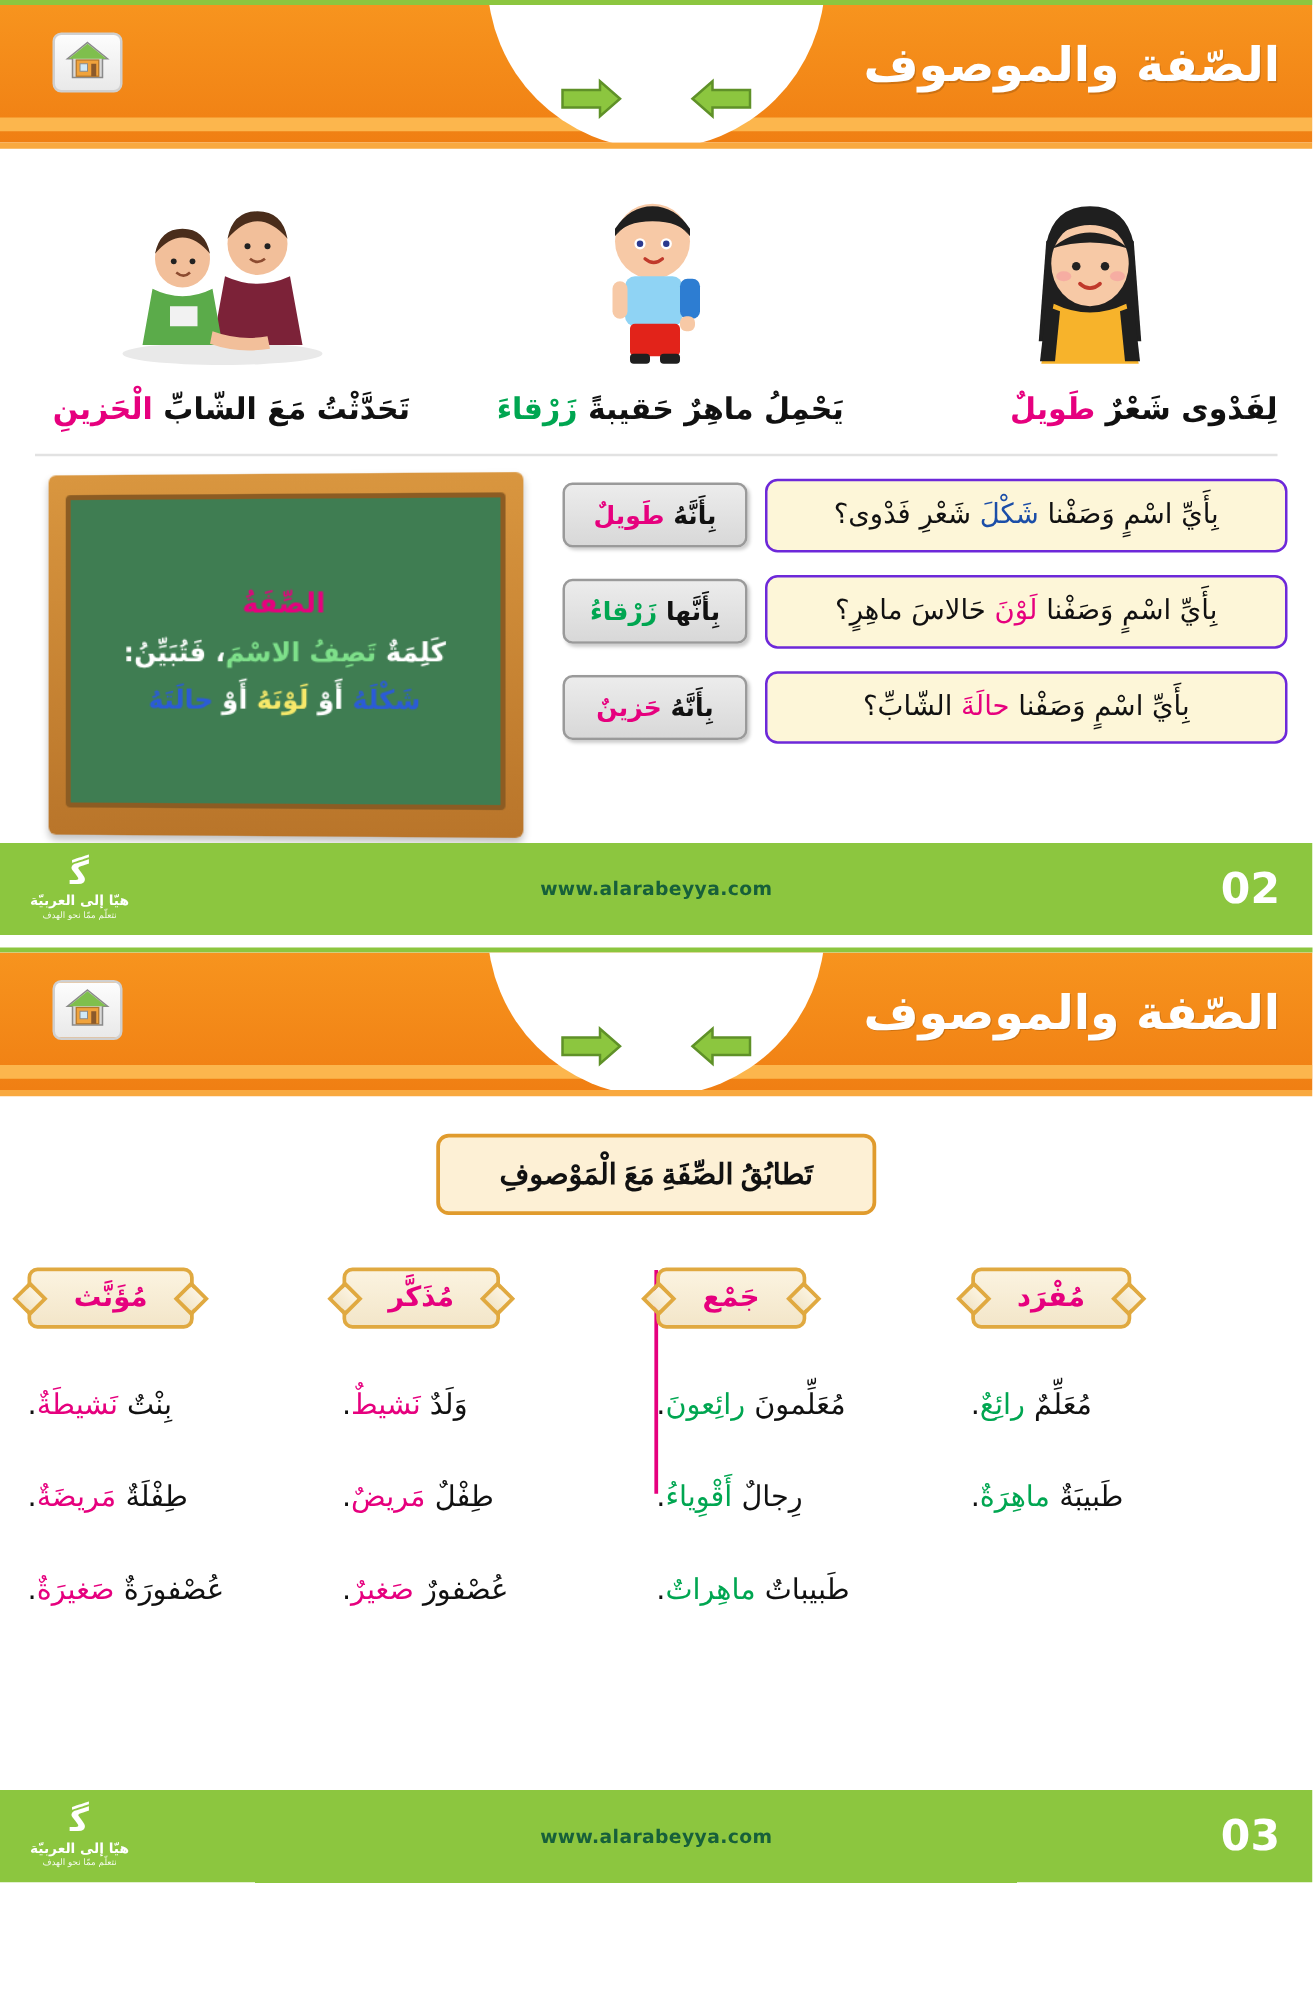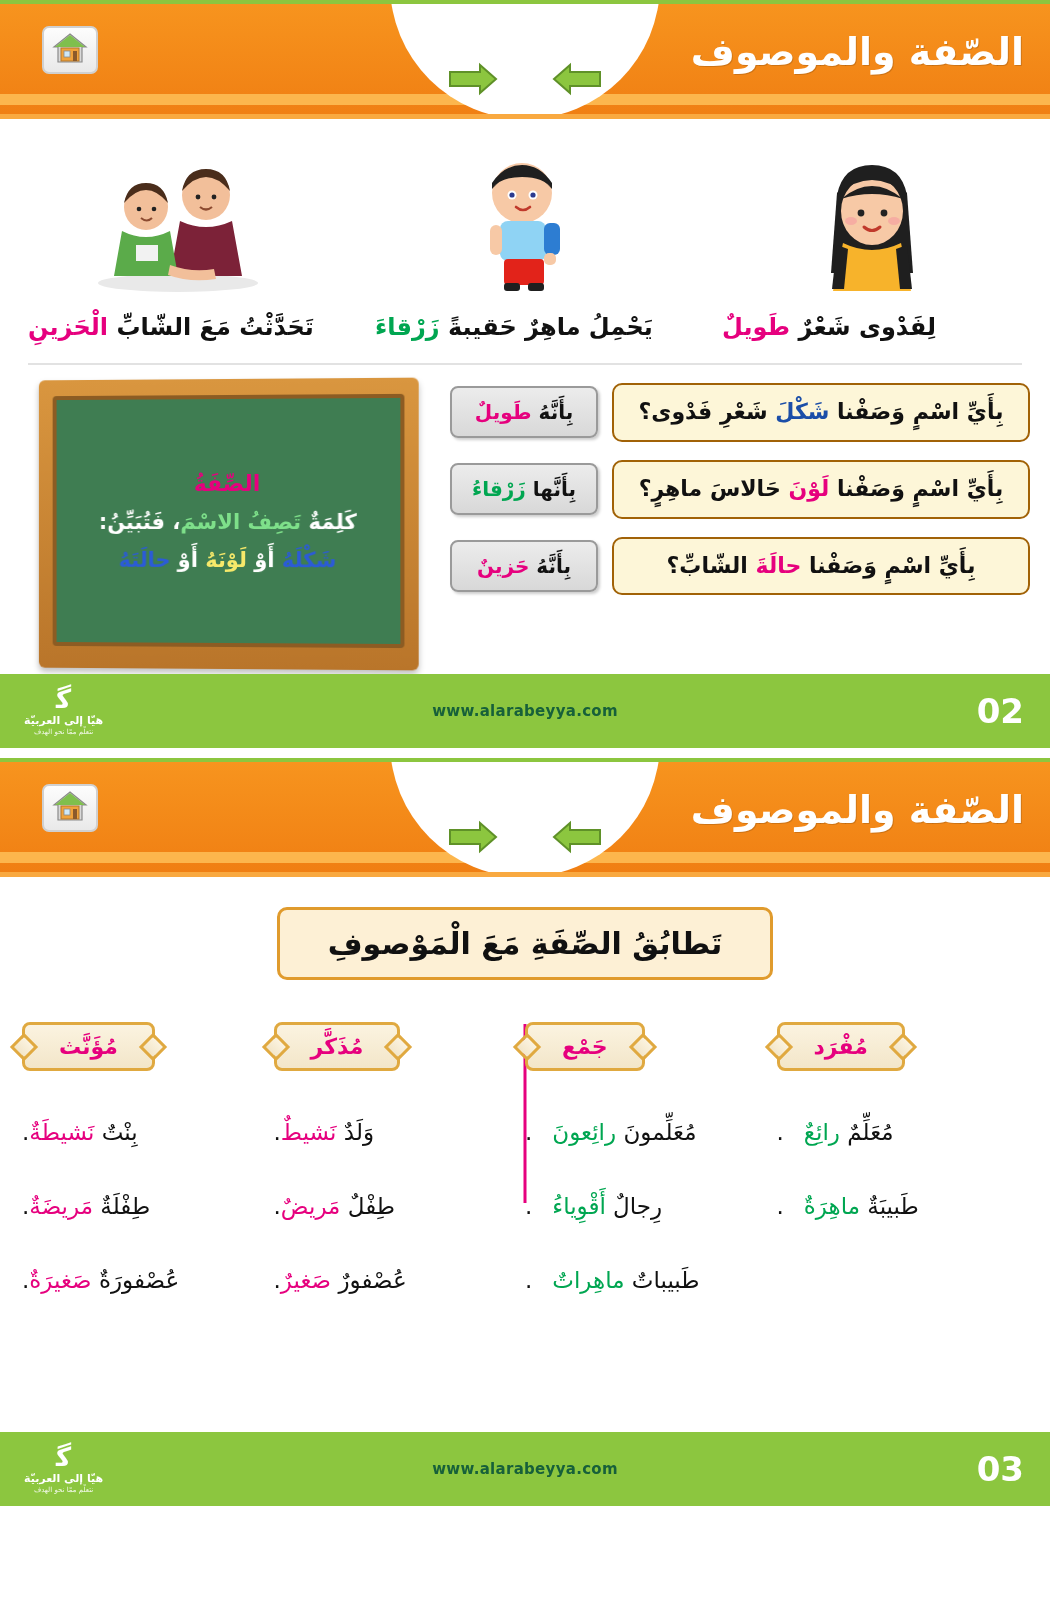--- a/index.html
+++ b/index.html
@@ -79,21 +79,21 @@
 
   
   .cards-row {
     display: flex;
     justify-content: space-between;
     padding: 24px 28px 0 28px;
     direction: rtl;
   }
   .pic-card {
     width: 300px;
-    text-align: left;
+    text-align: right;
   }
   .pic-card .art {
     height: 150px;
     display: flex;
     align-items: flex-end;
     justify-content: center;
   }
   .pic-card .caption {
     margin-top: 16px;
     font-size: 24px;
@@ -123,25 +123,25 @@
   .qa-row {
     display: flex;
     align-items: center;
     direction: rtl;
     margin-bottom: 18px;
     gap: 14px;
   }
   .q-box {
     flex: 1;
     background: #fdf6d8;
-    border: 2px solid #a16207;
+    border: 2px solid #6d28d9;
     border-radius: 10px;
     padding: 12px 14px;
     font-size: 22px;
-    font-weight: bold;
+    font-weight: normal;
     color: #111;
     text-align: center;
     line-height: 1.4;
   }
   .a-box {
     flex: 0 0 148px;
     background: linear-gradient(#ececec, #d8d8d8);
     border: 2px solid #9a9a9a;
     border-radius: 8px;
     padding: 12px 8px;
@@ -233,23 +233,24 @@
   .banner-wrap {
     display: flex;
     justify-content: center;
     padding-top: 30px;
   }
   .banner {
     background: #fdf0d5;
     border: 3px solid #e09b2d;
     border-radius: 10px;
     padding: 16px 48px;
-    font-size: 30px;
+    font-size: 23px;
     font-weight: bold;
     color: #111;
+    font-family: Liberation Serif, serif;
   }
   .table-area {
     position: relative;
     display: flex;
     direction: rtl;
     padding: 42px 22px 0 22px;
     gap: 0;
   }
   .vline {
     position: absolute;
@@ -287,21 +288,21 @@
   .col-head::before { right: -11px; }
   .col-head::after  { left: -11px; }
   .col .item {
     margin-top: 48px;
     font-size: 23px;
     font-weight: normal;
     color: #111;
     direction: rtl;
   }
   .col .item:first-of-type { margin-top: 56px; }
-  .em-green { color: #00a651; margin-left: 20px; }
+  .em-green { color: #00a651; }
   .em-pink  { color: #e6007e; }
 
   
   .art svg { display: block; }
 </style>
 </head>
 <body>
 
 <div class="page">
 

